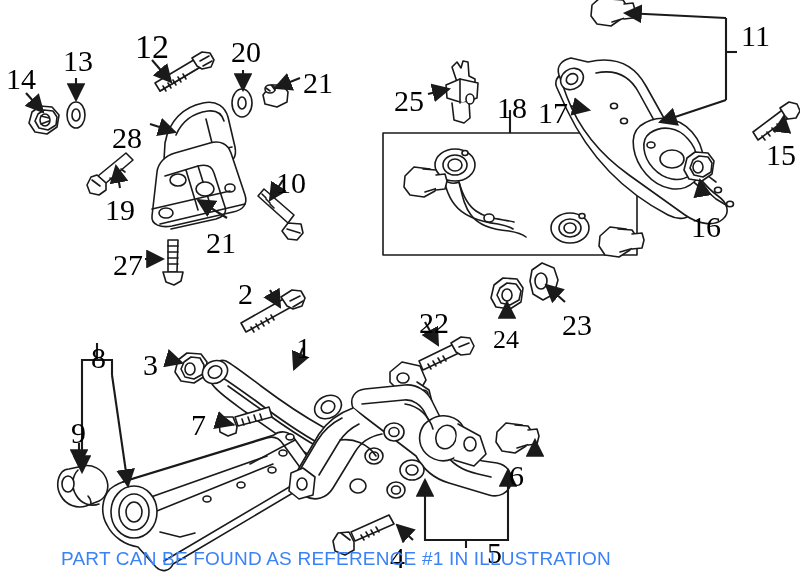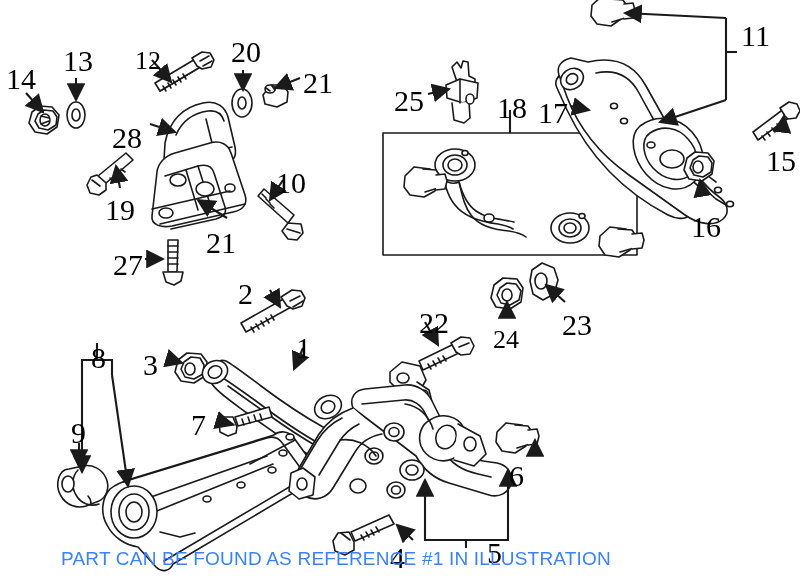--- a/index.html
+++ b/index.html
@@ -395,33 +395,33 @@
       <path d="M726 18 L625 13" marker-end="url(#ar)"></path>
       <path d="M726 100 L660 122" marker-end="url(#ar)"></path>
       <path d="M726 52 L737 52"></path>
 
       <path d="M510 110 L510 133"></path>
     </g>
   </svg>
 
   <div class="callout-num" style="left:6px;  top:64px;  font-size:30px;">14</div>
   <div class="callout-num" style="left:63px; top:46px;  font-size:30px;text-align:center;">13</div>
-  <div class="callout-num" style="left:135px;top:48px;  font-size:26px;">12</div>
+  <div class="callout-num" style="left:135px;top:30px;  font-size:34px;">12</div>
   <div class="callout-num" style="left:231px;top:37px;  font-size:30px;">20</div>
   <div class="callout-num" style="left:303px;top:68px;  font-size:30px;">21</div>
   <div class="callout-num" style="left:112px;top:115px; font-size:30px;margin-top:8px;">28</div>
   <div class="callout-num" style="left:105px;top:195px; font-size:30px;">19</div>
   <div class="callout-num" style="left:206px;top:228px; font-size:30px;">21</div>
   <div class="callout-num" style="left:113px;top:250px; font-size:30px;text-align:right;">27</div>
   <div class="callout-num" style="left:276px;top:168px; font-size:30px;">10</div>
   <div class="callout-num" style="left:394px;top:86px;  font-size:30px;">25</div>
   <div class="callout-num" style="left:497px;top:93px;  font-size:30px;">18</div>
   <div class="callout-num" style="left:538px;top:98px;  font-size:30px;">17</div>
   <div class="callout-num" style="left:741px;top:21px;  font-size:30px;text-align:center;">11</div>
-  <div class="callout-num" style="left:766px;top:146px; font-size:30px;">15</div>
+  <div class="callout-num" style="left:766px;top:140px; font-size:30px;">15</div>
   <div class="callout-num" style="left:691px;top:212px; font-size:30px;">16</div>
   <div class="callout-num" style="left:238px;top:279px; font-size:30px;">2</div>
   <div class="callout-num" style="left:91px; top:343px; font-size:30px;">8</div>
   <div class="callout-num" style="left:143px;top:350px; font-size:30px;">3</div>
   <div class="callout-num" style="left:296px;top:333px; font-size:30px;">1</div>
   <div class="callout-num" style="left:71px; top:418px; font-size:30px;">9</div>
   <div class="callout-num" style="left:191px;top:410px; font-size:30px;">7</div>
   <div class="callout-num" style="left:419px;top:308px; font-size:30px;">22</div>
   <div class="callout-num" style="left:493px;top:327px; font-size:26px;">24</div>
   <div class="callout-num" style="left:562px;top:310px; font-size:30px;">23</div>

